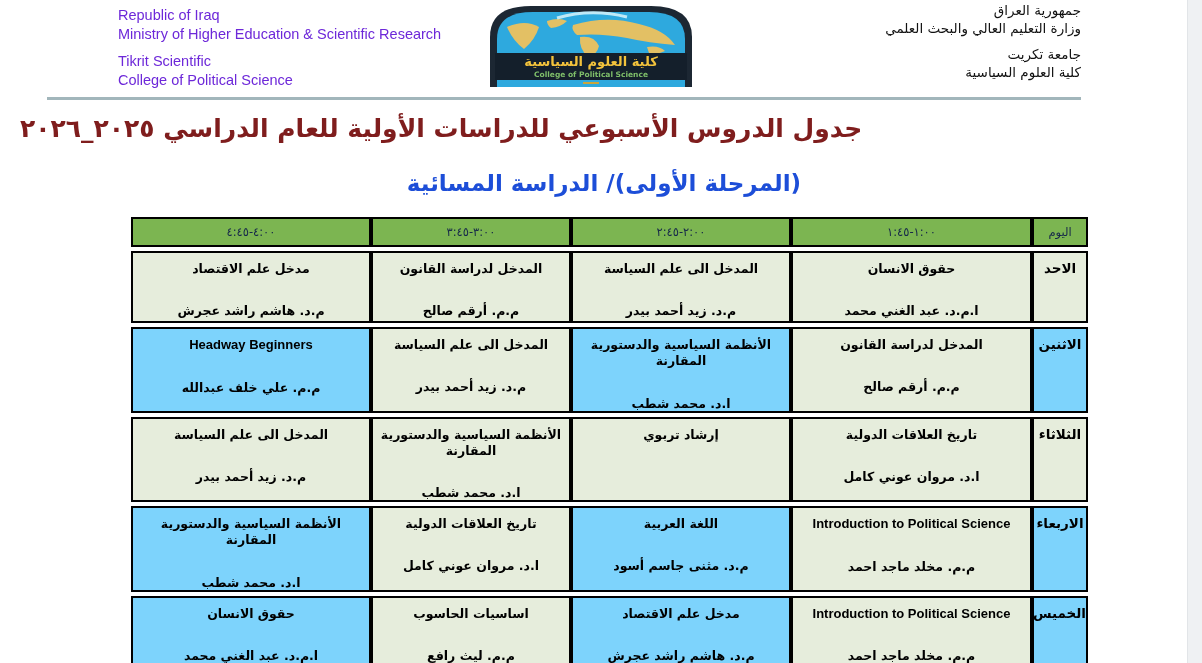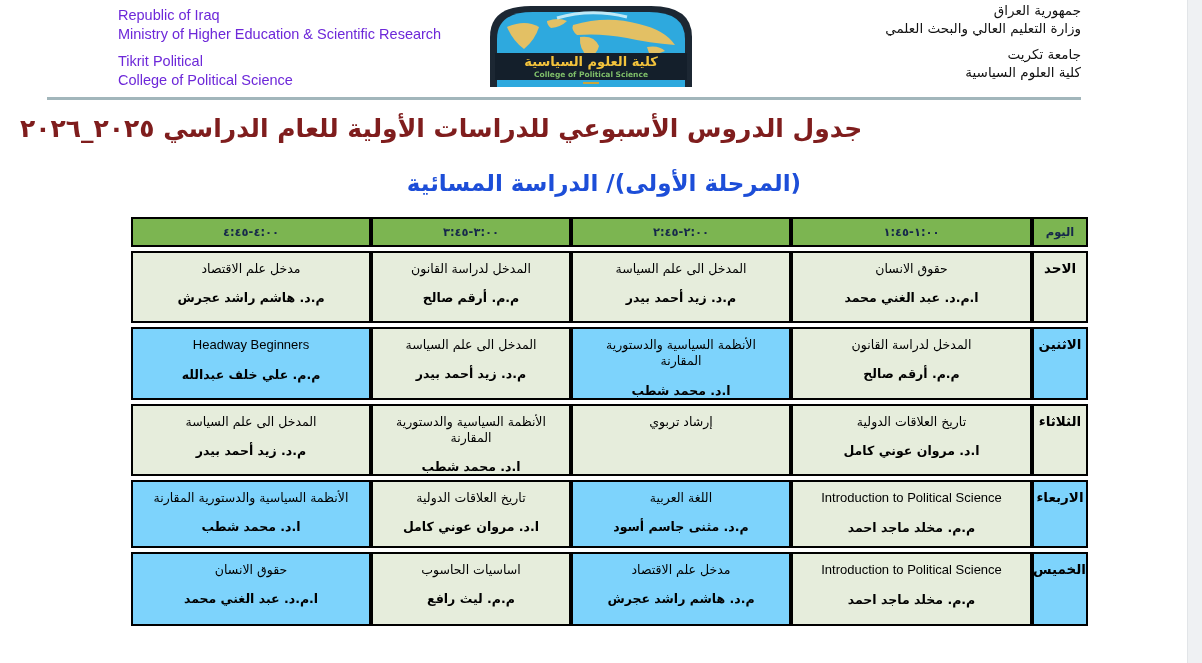--- a/index.html
+++ b/index.html
@@ -19,41 +19,41 @@
   
   .title{position:absolute;top:114px;left:20px;width:1168px;margin:0;text-align:left;
          font-size:25px;font-weight:bold;color:#7f1d1d}
   .subtitle{position:absolute;top:170px;left:20px;width:1168px;margin:0;text-align:center;
          font-size:23px;font-weight:bold;color:#1d4ed8}
   
   table.schedule{position:absolute;left:131px;top:213px;width:957px;
          border-collapse:separate;border-spacing:0 4px;table-layout:fixed}
   .schedule th,.schedule td{border:2px solid #000;box-sizing:border-box;text-align:center;padding:0}
   .schedule th{background:var(--green,#7CB551);color:var(--navy,#16284A);
-         font-size:11.5px;font-weight:bold;vertical-align:middle;letter-spacing:1px}
+         font-size:11.5px;font-weight:normal;vertical-align:middle;letter-spacing:1px}
   .schedule td{background:#7dd3fc;vertical-align:top;padding-top:8px}
   .schedule td.shade{background:var(--cellgreen,#E6EDDC)}
   td.day{font-size:13.5px;font-weight:bold;padding-top:7px}
-  .subject{font-size:12.5px;font-weight:normal;line-height:1.3;padding:0 20px}
+  .subject{font-size:12.5px;font-weight:bold;line-height:1.3;padding:0 3px}
   .subject.latin{font-family:"Liberation Sans","DejaVu Sans",sans-serif;font-size:13px;direction:ltr}
-  .instructor{font-size:12.5px;font-weight:bold;margin-top:13px;padding:0 3px}
+  .instructor{font-size:12.5px;font-weight:bold;margin-top:26px;padding:0 3px}
   bdo{unicode-bidi:bidi-override}
   
   .right-strip{position:absolute;right:0;top:0;width:14px;height:663px;
          background:#EFF1F3;border-left:1px solid #E2E5E8}
 </style>
 </head>
 <body>
 
 <div class="page">
 
   <div class="lh-left" id="lh-left">
       <div class="lh-line en">Republic of Iraq</div>
       <div class="lh-line en">Ministry of Higher Education &amp; Scientific Research</div>
-      <div class="lh-line en gap">Tikrit Political</div>
+      <div class="lh-line en gap">Tikrit Scientific</div>
       <div class="lh-line en">College of Political Science</div>
     </div>
 
   <div class="logo-wrap">
     <svg width="208" height="84" viewBox="0 0 208 84">
 
       <path d="M3 84 V34 Q3 3 44 3 H164 Q205 3 205 34 V84 Z" fill="#1C2733"></path>
 
       <path d="M10 84 V36 Q10 9 46 9 H162 Q198 9 198 36 V84 Z" fill="#2EA9DE"></path>
 

